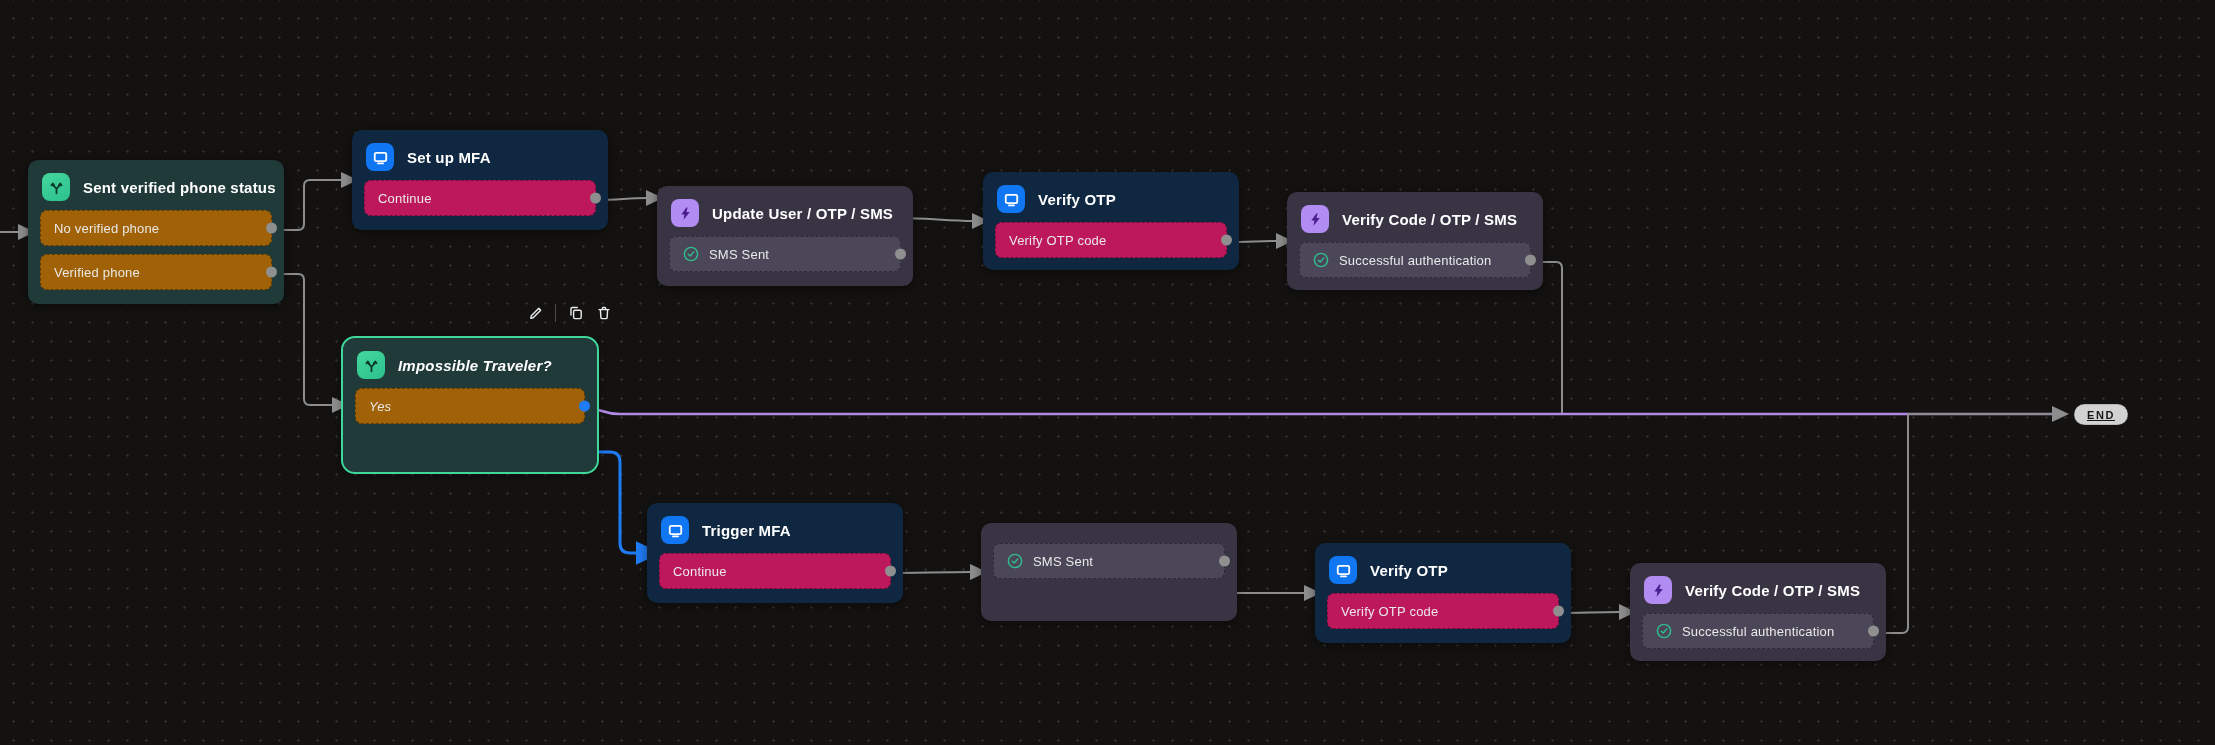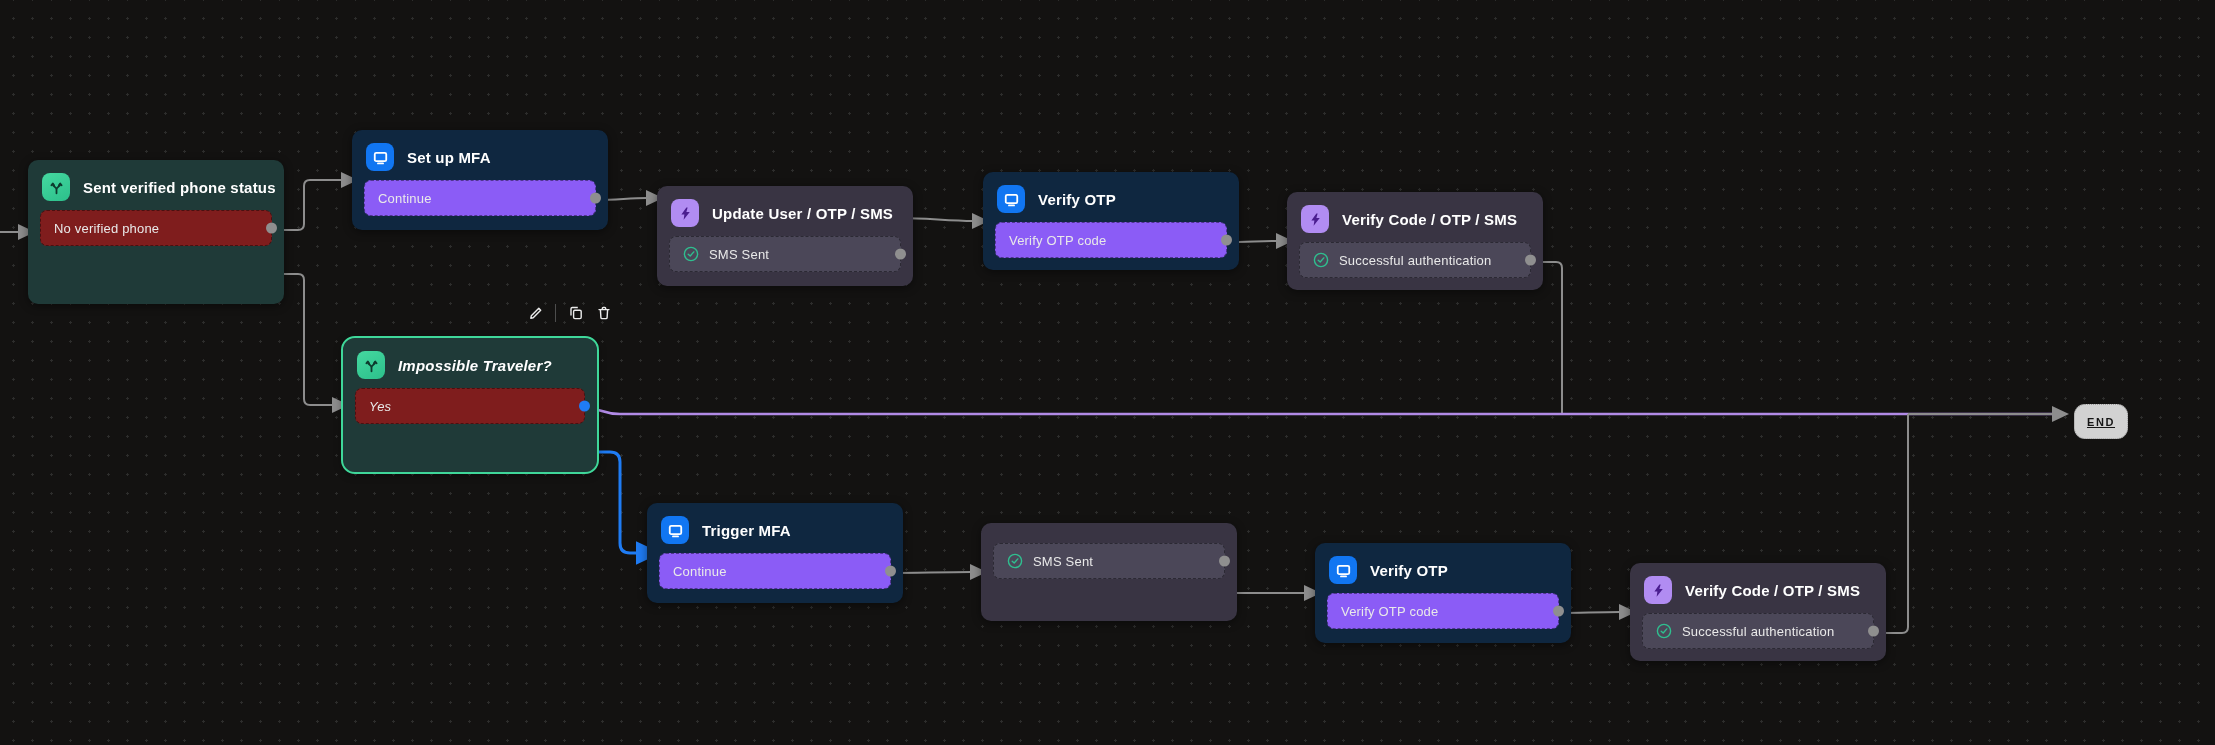--- a/index.html
+++ b/index.html
@@ -25,35 +25,35 @@
            display:flex; align-items:center; justify-content:center; }
   .nicon.cond { background:linear-gradient(150deg,#45d8a0,#2cc08b); }
   .nicon.scr  { background:#1176f2; }
   .nicon.conn { background:#b18cf2; }
   .title { font-size:15px; font-weight:700; color:#ffffff; letter-spacing:.2px; white-space:nowrap; }
 
   .row { position:relative; height:36px; margin-top:8px; border-radius:7px;
          display:flex; align-items:center; padding:0 13px; gap:10px;
          font-size:13px; color:#e9e9e9; letter-spacing:.2px;
          border:1px dashed rgba(0,0,0,.42); }
-  .condition .row { background:#7f1d1d; }
-  .screen    .row { background:#8b5cf6; }
+  .condition .row { background:#a16207; }
+  .screen    .row { background:#be185d; }
   .connector .row { background:#4b4758; }
 
   .port { position:absolute; right:-6px; top:50%; transform:translateY(-50%);
           width:11px; height:11px; border-radius:50%; background:#8f8f8f; }
   .port.purple { background:#b18ae6; }
   .port.blue   { background:#1f7cf4; }
 
   .toolbar { position:absolute; left:527px; top:303px; height:20px;
              display:flex; align-items:center; gap:11px; }
   .tbtn { width:17px; height:17px; display:flex; align-items:center; justify-content:center; cursor:pointer; }
   .tdiv { width:1px; height:18px; background:#4d4d4d; }
 
-  .end-pill { position:absolute; left:2074px; top:404px; width:54px; height:35px;
+  .end-pill { position:absolute; left:2074px; top:404px; width:54px; height:21px;
               background:#d2d2d2; border:1px dotted #9a9a9a; border-radius:11px;
               display:flex; align-items:center; justify-content:center;
               font-size:11px; font-weight:700; letter-spacing:1.6px; color:#161616;text-decoration:underline; }
 </style>
 </head>
 <body>
 
 <div class="canvas">
 
   <svg class="edges" width="2215" height="745" viewBox="0 0 2215 745">
@@ -102,20 +102,24 @@
           <path d="M8 13.5 V10 M8 10 C8 7 4.5 7.6 4.5 4.6 M8 10 C8 7 11.5 7.6 11.5 4.6"></path>
           <path d="M3.2 5.9 L4.5 4.3 L5.8 5.9 M10.2 5.9 L11.5 4.3 L12.8 5.9"></path>
         </svg>
       </div>
       <div class="title">Sent verified phone status</div>
     </div>
     <div class="row">
       <span>No verified phone</span>
       <span class="port"></span>
     </div>
+    <div class="row">
+      <span>Verified phone</span>
+      <span class="port"></span>
+    </div>
   </div>
 
   <div class="node screen" style="left:352px; top:130px; width:256px; height:100px;">
     <div class="hdr">
       <div class="nicon scr">
         <svg width="17" height="17" viewBox="0 0 16 16" fill="none" stroke="#ffffff" stroke-width="1.7" stroke-linecap="round">
           <rect x="2.6" y="3.6" width="10.8" height="7.8" rx="1.4"></rect>
             <path d="M5.6 13.6 H10.4"></path>
         </svg>
       </div>

